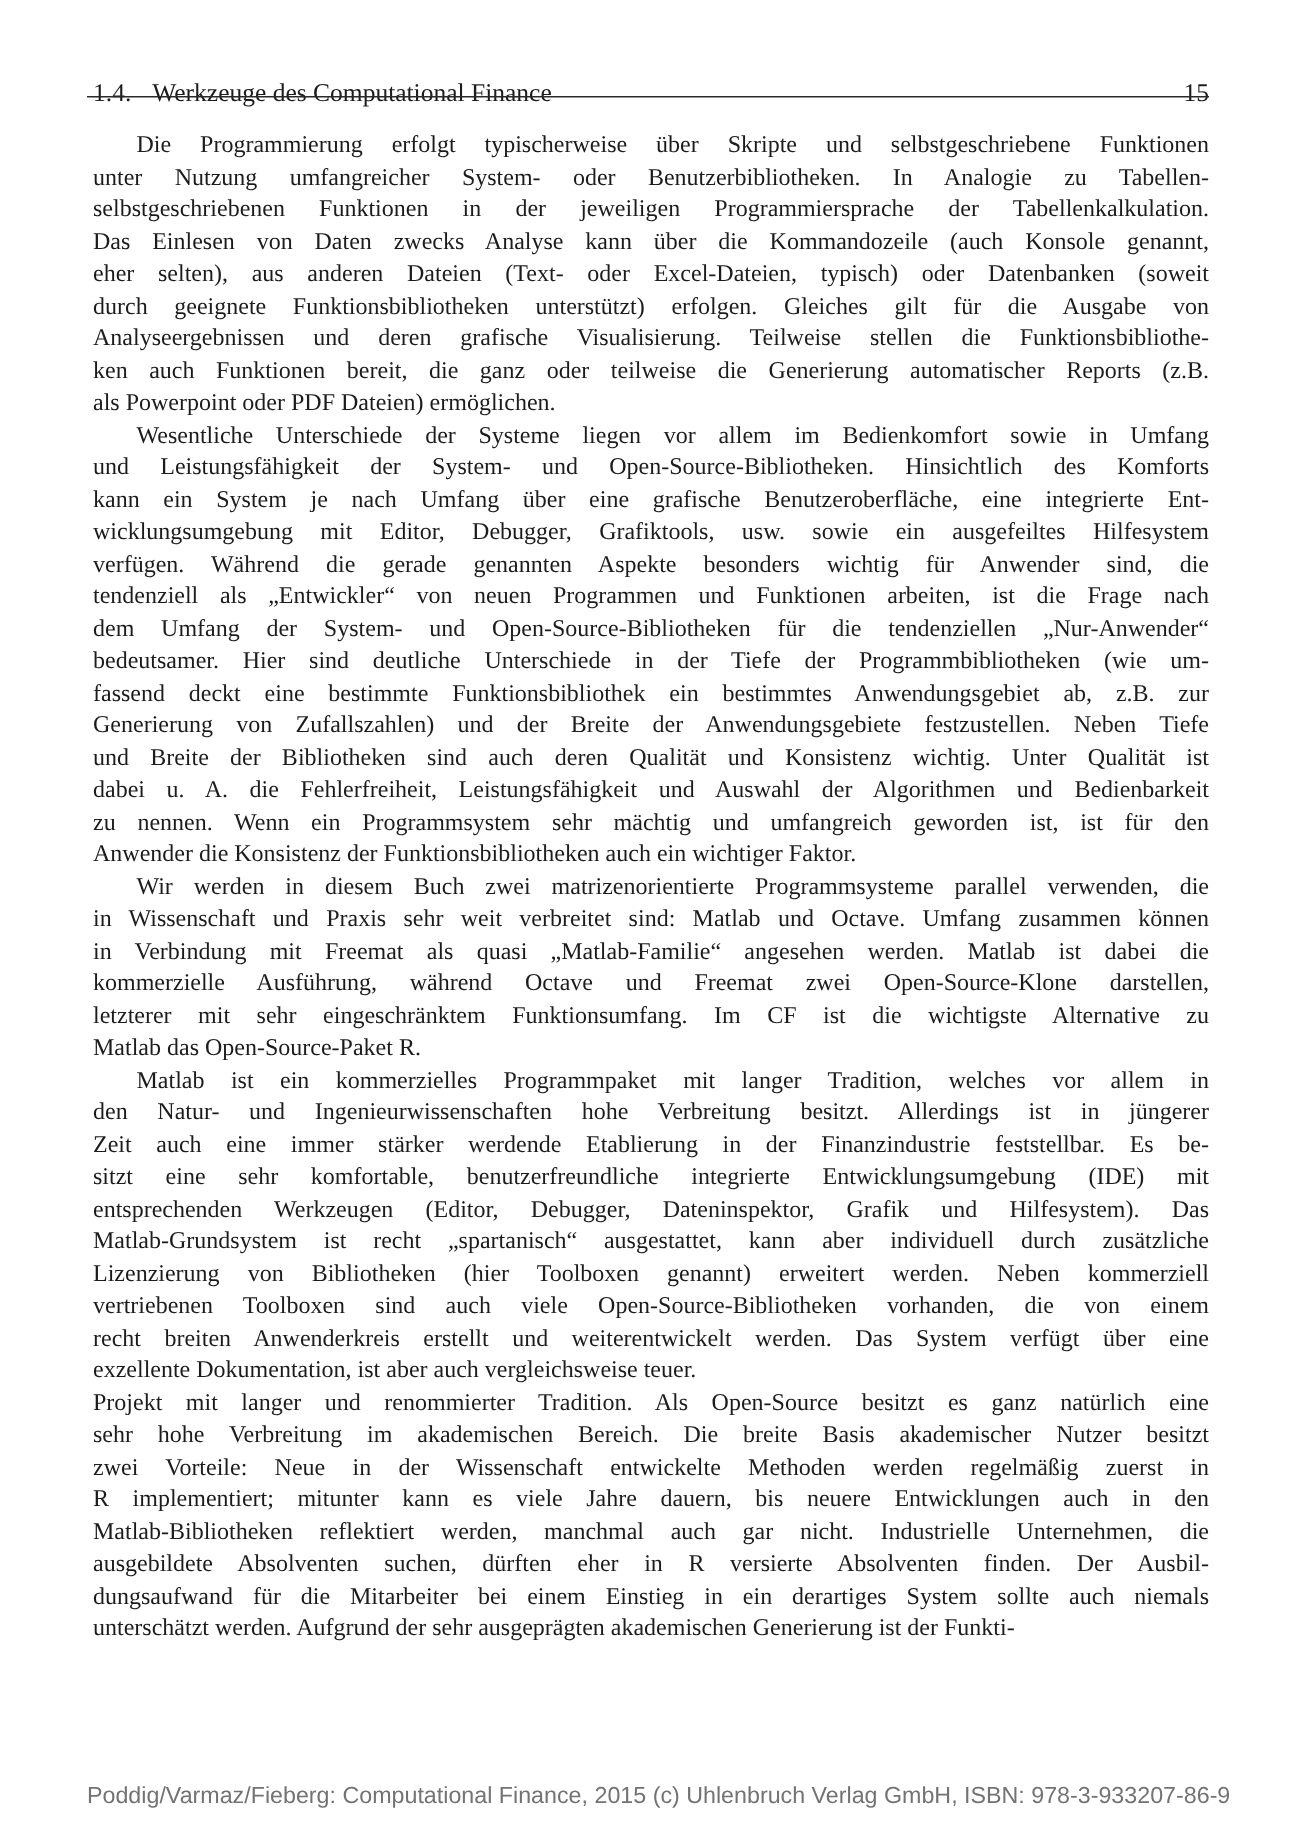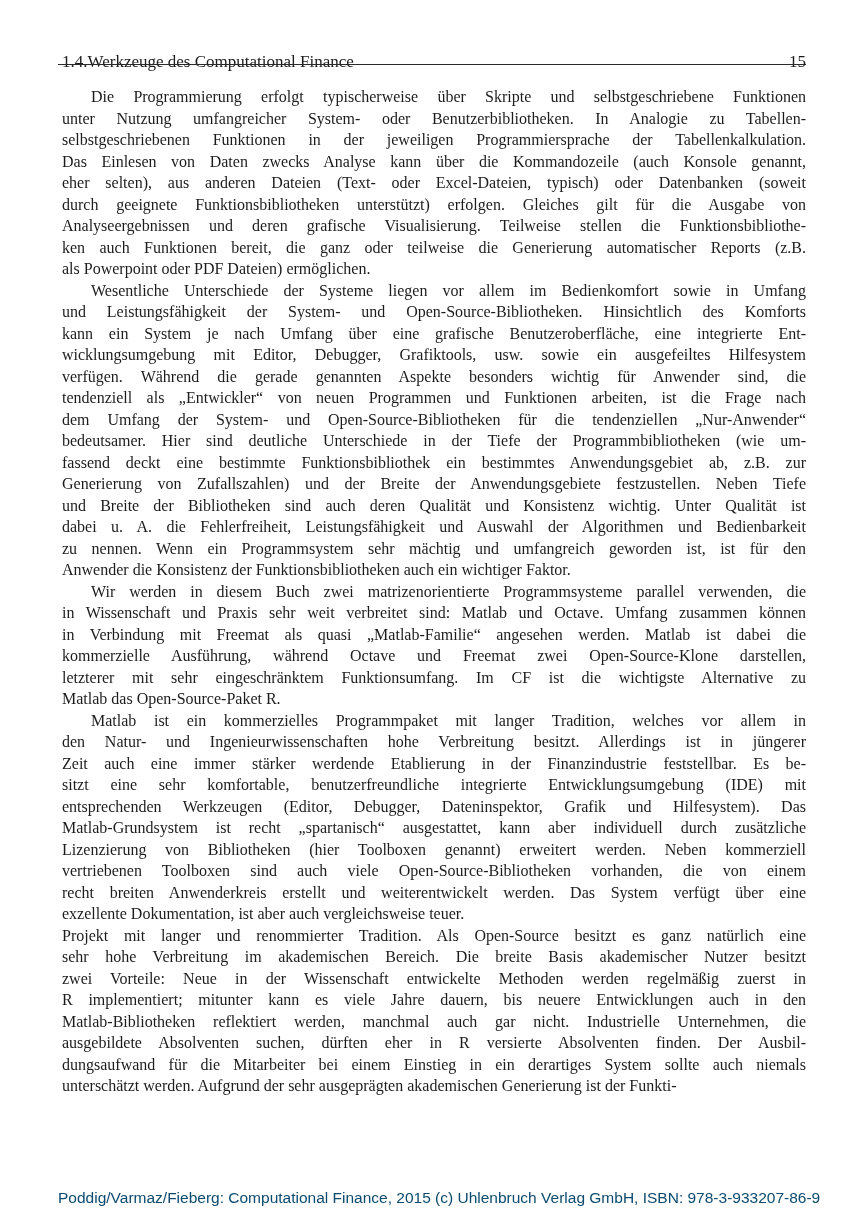--- a/index.html
+++ b/index.html
@@ -17,21 +17,21 @@
   .running-head {
     position: absolute;
     left: 62px;
     top: 37px;
     width: 744px;
     display: flex;
     align-items: baseline;
     font-size: 17px;
     line-height: 20px;
   }
-  .running-head .section-no { }
+  .running-head .section-no { margin-right: 14px; }
   .running-head .pagenum { margin-left: auto; margin-top: 15px; }
   .headrule {
     position: absolute;
     left: 58px;
     top: 64px;
     width: 748px;
     height: 1.4px;
     background: #2a2a2a;
   }
   
@@ -131,17 +131,17 @@
         <div class="line">sehr hohe Verbreitung im akademischen Bereich. Die breite Basis akademischer Nutzer besitzt</div>
         <div class="line">zwei Vorteile: Neue in der Wissenschaft entwickelte Methoden werden regelmäßig zuerst in</div>
         <div class="line">R implementiert; mitunter kann es viele Jahre dauern, bis neuere Entwicklungen auch in den</div>
         <div class="line">Matlab-Bibliotheken reflektiert werden, manchmal auch gar nicht. Industrielle Unternehmen, die</div>
         <div class="line">ausgebildete Absolventen suchen, dürften eher in R versierte Absolventen finden. Der Ausbil-</div>
         <div class="line">dungsaufwand für die Mitarbeiter bei einem Einstieg in ein derartiges System sollte auch niemals</div>
         <div class="line last">unterschätzt werden. Aufgrund der sehr ausgeprägten akademischen Generierung ist der Funkti-</div>
       </div>
     </main>
 
-  <footer class="page-footer" style="color: #0c4a6e;">
+  <footer class="page-footer" style="color: #737373;">
     <span>Poddig/Varmaz/Fieberg: Computational Finance, 2015  (c) Uhlenbruch Verlag GmbH, ISBN: 978-3-933207-86-9</span>
   </footer>
 
 </div>
 
 </body></html>

